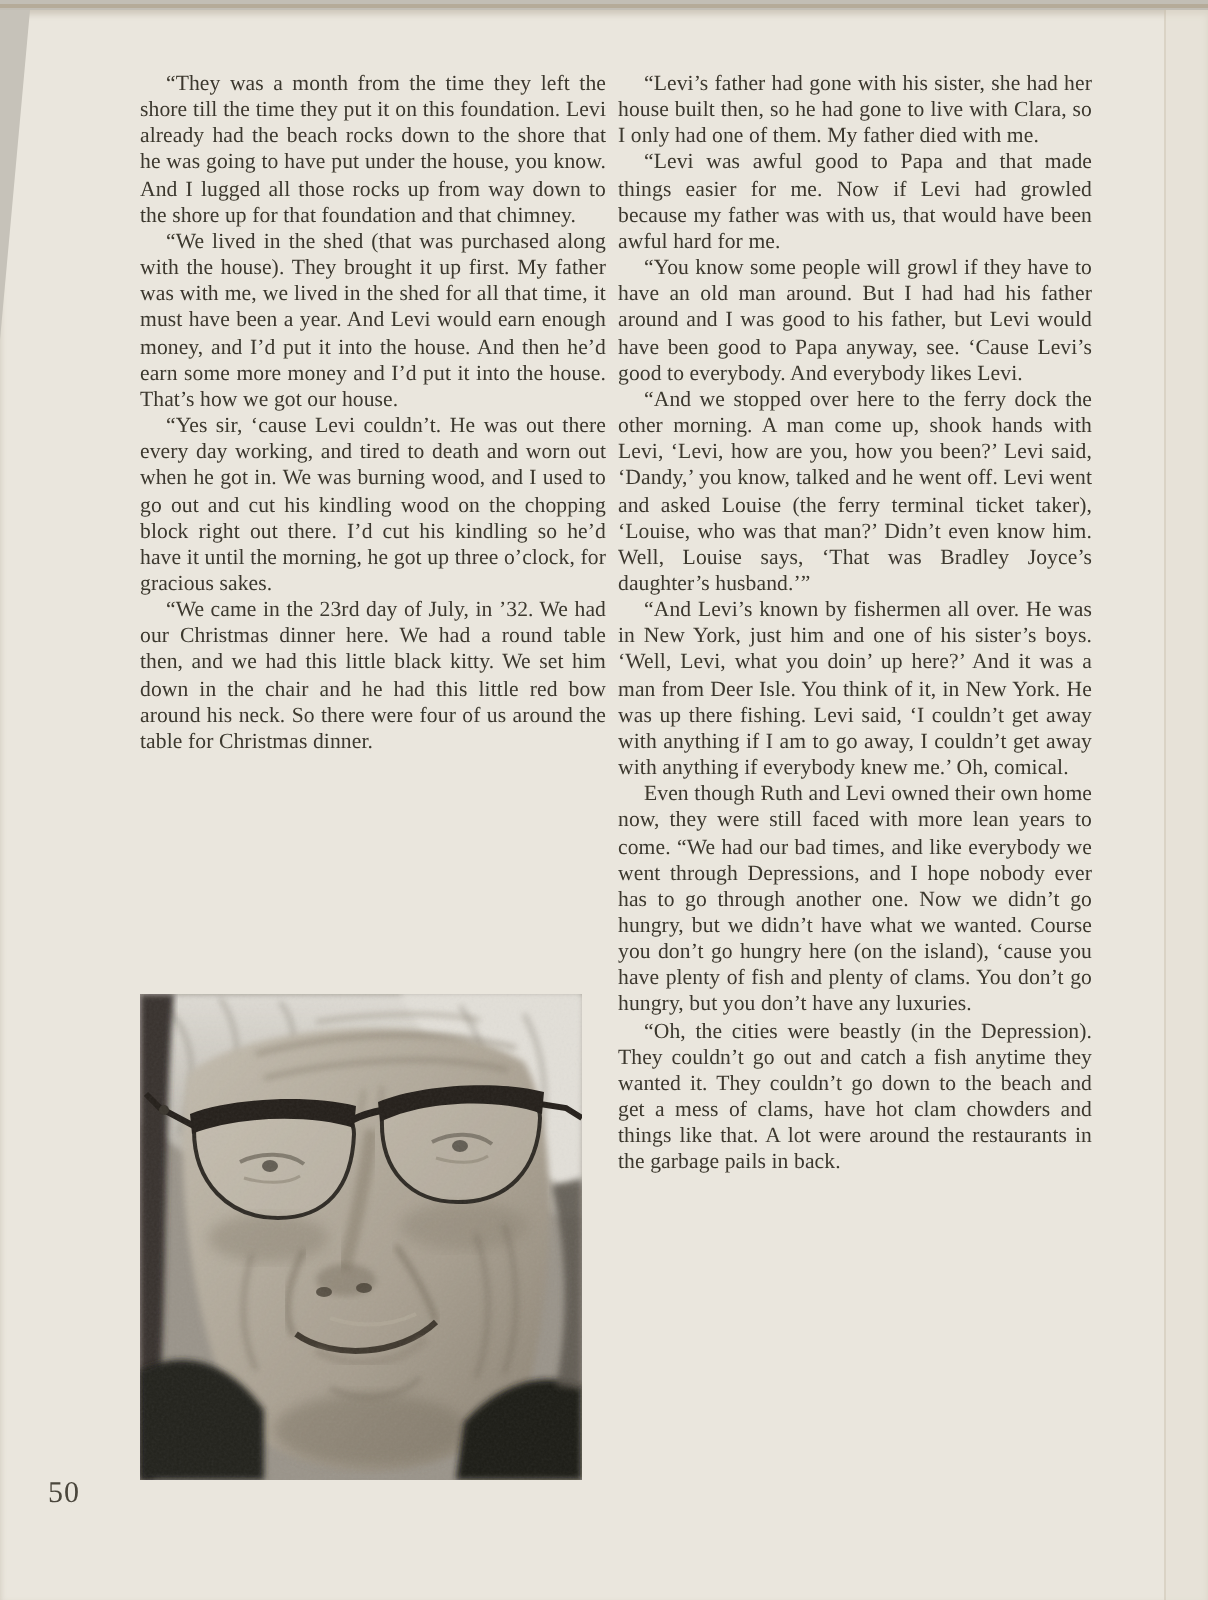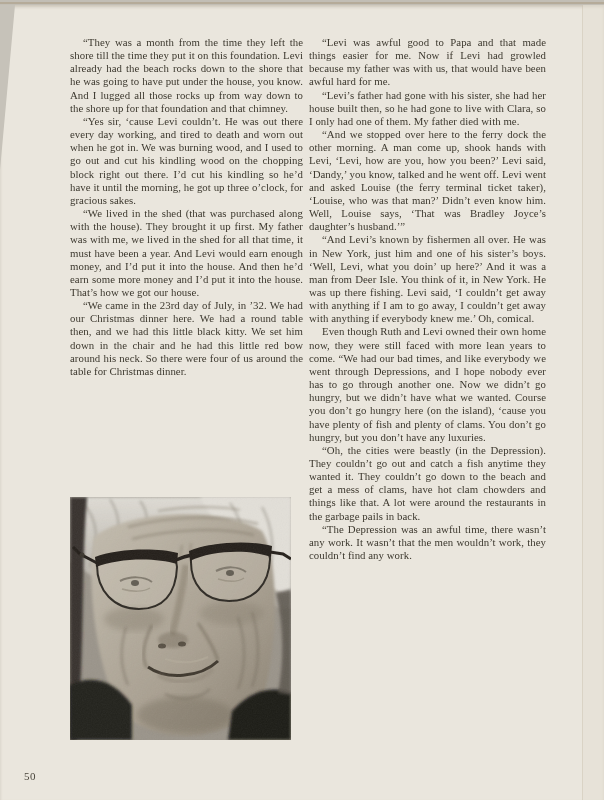--- a/index.html
+++ b/index.html
@@ -34,48 +34,48 @@
   }
   .col-left{left:70px;width:233px;}
   .col-right{left:309px;width:237px;}
   .par{margin:0;text-indent:13px;}
   .photo{
     position:absolute;left:70px;top:492px;width:221px;height:243px;
     overflow:hidden;background:#8d877c;
   }
   .photo svg{display:block;width:221px;height:243px;}
   .page-number{
-    position:absolute;left:24px;top:765px;
-    font-size:11px;color:#4a463c;letter-spacing:.5px;
+    position:absolute;left:24px;top:734px;
+    font-size:15px;color:#4a463c;letter-spacing:.5px;
   }
 </style>
 </head>
 <body>
 
 <div class="top-edge-line"></div>
 
 <div class="page">
   <div class="corner-notch"></div>
   <div class="right-strip"></div>
 
   <div class="col col-left">
     <p class="par">“They was a month from the time they left the shore till the time they put it on this foundation. Levi already had the beach rocks down to the shore that he was going to have put under the house, you know. And I lugged all those rocks up from way down to the shore up for that foundation and that chimney.</p>
+    <p class="par">“We lived in the shed (that was purchased along with the house). They brought it up first. My father was with me, we lived in the shed for all that time, it must have been a year. And Levi would earn enough money, and I’d put it into the house. And then he’d earn some more money and I’d put it into the house. That’s how we got our house.</p>
     <p class="par">“Yes sir, ‘cause Levi couldn’t. He was out there every day working, and tired to death and worn out when he got in. We was burning wood, and I used to go out and cut his kindling wood on the chopping block right out there. I’d cut his kindling so he’d have it until the morning, he got up three o’clock, for gracious sakes.</p>
-    <p class="par">“We lived in the shed (that was purchased along with the house). They brought it up first. My father was with me, we lived in the shed for all that time, it must have been a year. And Levi would earn enough money, and I’d put it into the house. And then he’d earn some more money and I’d put it into the house. That’s how we got our house.</p>
     <p class="par">“We came in the 23rd day of July, in ’32. We had our Christmas dinner here. We had a round table then, and we had this little black kitty. We set him down in the chair and he had this little red bow around his neck. So there were four of us around the table for Christmas dinner.</p>
   </div>
 
   <div class="col col-right">
+    <p class="par">“Levi’s father had gone with his sister, she had her house built then, so he had gone to live with Clara, so I only had one of them. My father died with me.</p>
     <p class="par">“Levi was awful good to Papa and that made things easier for me. Now if Levi had growled because my father was with us, that would have been awful hard for me.</p>
-    <p class="par">“Levi’s father had gone with his sister, she had her house built then, so he had gone to live with Clara, so I only had one of them. My father died with me.</p>
+    <p class="par">“You know some people will growl if they have to have an old man around. But I had had his father around and I was good to his father, but Levi would have been good to Papa anyway, see. ‘Cause Levi’s good to everybody. And everybody likes Levi.</p>
     <p class="par">“And we stopped over here to the ferry dock the other morning. A man come up, shook hands with Levi, ‘Levi, how are you, how you been?’ Levi said, ‘Dandy,’ you know, talked and he went off. Levi went and asked Louise (the ferry terminal ticket taker), ‘Louise, who was that man?’ Didn’t even know him. Well, Louise says, ‘That was Bradley Joyce’s daughter’s husband.’”</p>
     <p class="par">“And Levi’s known by fishermen all over. He was in New York, just him and one of his sister’s boys. ‘Well, Levi, what you doin’ up here?’ And it was a man from Deer Isle. You think of it, in New York. He was up there fishing. Levi said, ‘I couldn’t get away with anything if I am to go away, I couldn’t get away with anything if everybody knew me.’ Oh, comical.</p>
     <p class="par">Even though Ruth and Levi owned their own home now, they were still faced with more lean years to come. “We had our bad times, and like everybody we went through Depressions, and I hope nobody ever has to go through another one. Now we didn’t go hungry, but we didn’t have what we wanted. Course you don’t go hungry here (on the island), ‘cause you have plenty of fish and plenty of clams. You don’t go hungry, but you don’t have any luxuries.</p>
     <p class="par">“Oh, the cities were beastly (in the Depression). They couldn’t go out and catch a fish anytime they wanted it. They couldn’t go down to the beach and get a mess of clams, have hot clam chowders and things like that. A lot were around the restaurants in the garbage pails in back.</p>
-    <p class="par">“The Depression was an awful time, there wasn’t any work. It wasn’t that the men wouldn’t work, they couldn’t find any work.</p>
   </div>
 
   <div class="photo">
     <svg viewBox="0 0 221 243" xmlns="http://www.w3.org/2000/svg">
       <defs>
         <linearGradient id="faceg" x1="0" y1="0" x2="1" y2="1">
           <stop offset="0" stop-color="#c3bcae"></stop>
           <stop offset="0.6" stop-color="#a89f90"></stop>
           <stop offset="1" stop-color="#8a8172"></stop>
         </linearGradient>

